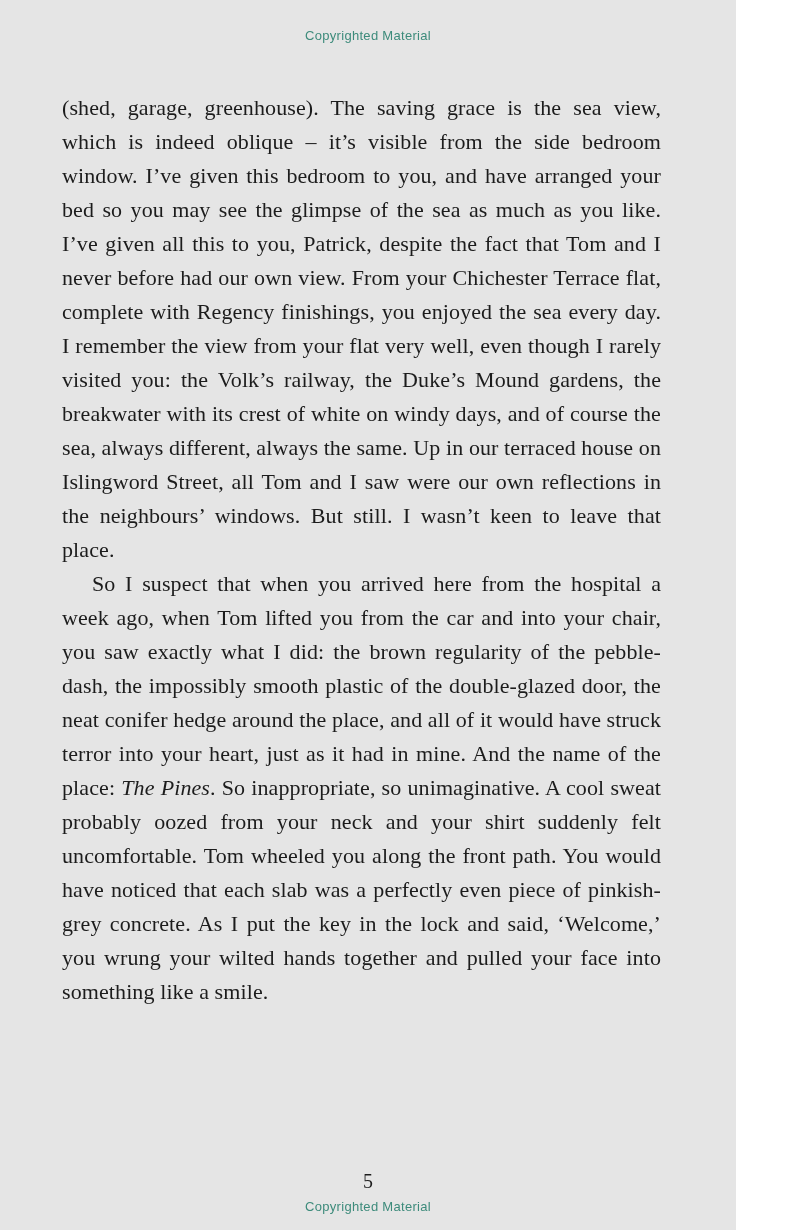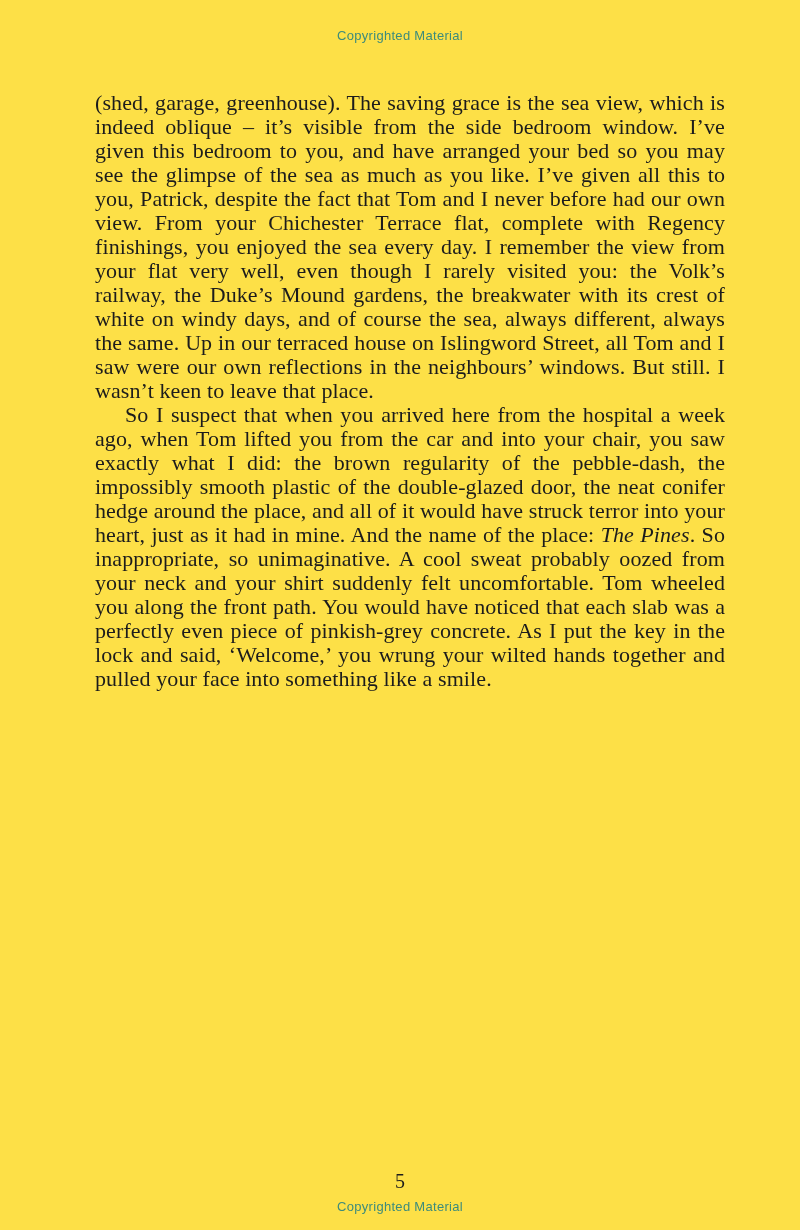--- a/index.html
+++ b/index.html
@@ -2,41 +2,41 @@
 <html style="--notice-color: #3d8b7b;"><head>
 <meta charset="utf-8">
 <style>
   html, body {
     margin: 0;
     padding: 0;
     background: #ffffff;
   }
   .page {
     position: relative;
-    width: 800px;
+    width: 736px;
     height: 1230px;
-    background: #fde047;
+    background: #e5e5e5;
     overflow: hidden;
     font-family: "Liberation Serif", serif;
     color: #1c1c1c;
   }
   .notice {
     text-align: center;
     font-family: "Liberation Sans", sans-serif;
     font-size: 13px;
     letter-spacing: 0.3px;
     color: var(--notice-color, #3d8b7b);
   }
   .notice.top {
     padding-top: 28px;
   }
   .text-block {
-    margin: 48px 75px 0 95px;
+    margin: 48px 75px 0 62px;
     font-size: 22px;
-    line-height: 24px;
+    line-height: 34px;
     text-align: justify;
     letter-spacing: 0.1px;
   }
   .text-block p {
     margin: 0;
     padding: 0;
   }
   .text-block p.indent {
     text-indent: 30px;
   }

